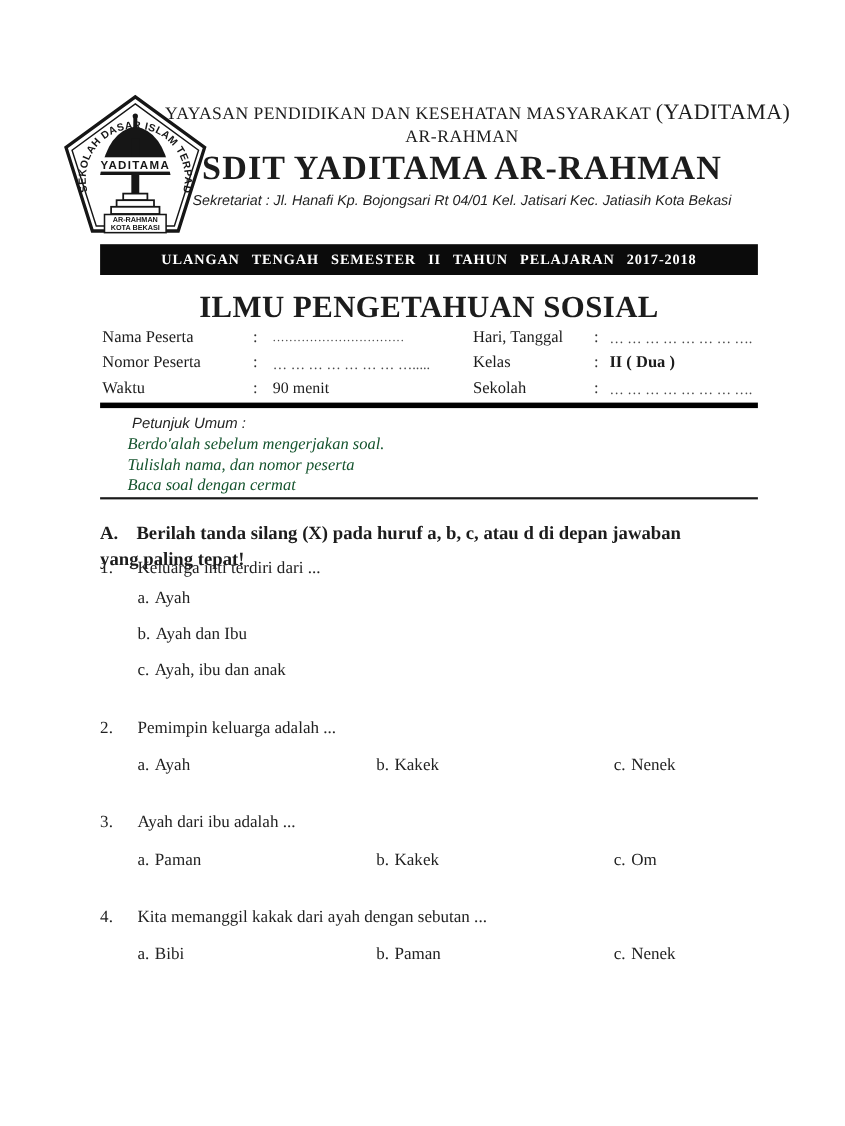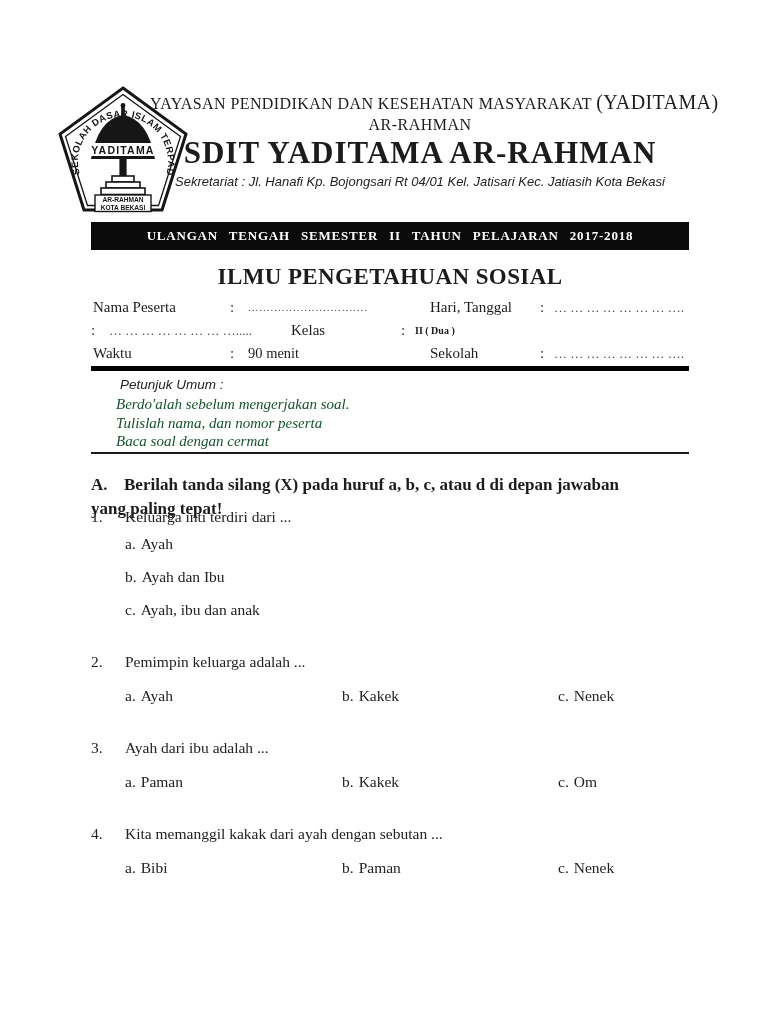--- a/index.html
+++ b/index.html
@@ -20,36 +20,36 @@
   
   .banner {
     position:absolute; left:91px; top:222px; width:598px; height:28px;
     background:#0b0b0b; color:#ffffff; font-weight:bold; font-size:13px;
     line-height:28px; text-align:center; letter-spacing:0.8px; word-spacing:7px;
   }
 
   
   .subject {
     position:absolute; left:91px; top:264px; width:598px; text-align:center;
-    font-size:23px; font-weight:bold; letter-spacing:0.4px;
+    font-size:28px; font-weight:bold; letter-spacing:0.4px;
   }
 
   
   .form { position:absolute; left:91px; top:296px; width:598px; font-size:15px; }
   .form-row { display:flex; height:23px; line-height:23px; }
   .fl-label { width:137px; padding-left:2px; }
   .fl-colon { width:18px; color:#333; }
   .fl-value { width:182px; }
   .fr-label { width:110px; }
   .fr-colon { width:14px; color:#333; }
   .fr-value { flex:1; }
   .v-dots1 { font-size:11px; color:#4a4a4a; letter-spacing:1px; }
   .v-dots2 { font-size:13px; color:#4a4a4a; }
   .v-plain { font-size:14.5px; }
-  .v-bold  { font-size:10px; font-weight:bold; }
+  .v-bold  { font-size:15px; font-weight:bold; }
 
   .rule-thick { position:absolute; left:91px; top:366px; width:598px; height:5px; background:#000; }
   .rule-thin  { position:absolute; left:91px; top:452px; width:598px; height:2px; background:#1a1a1a; }
 
   
   .pet-title {
     position:absolute; left:93px; top:377px;
     font-family:"Liberation Sans", sans-serif; font-style:italic; font-size:13.5px; color:#222;margin-left:27px;
   }
   .pet-items { position:absolute; left:116px; top:395px; font-style:italic; font-size:15px; line-height:18.5px; color:#14532d; }
@@ -120,20 +120,21 @@
   <div class="form">
     <div class="form-row">
       <span class="fl-label">Nama Peserta</span>
       <span class="fl-colon">:</span>
       <span class="fl-value v-dots1">................................</span>
       <span class="fr-label">Hari, Tanggal</span>
       <span class="fr-colon">:</span>
       <span class="fr-value v-dots2">… … … … … … … ….</span>
     </div>
     <div class="form-row">
+      <span class="fl-label">Nomor Peserta</span>
       <span class="fl-colon">:</span>
       <span class="fl-value v-dots2">… … … … … … … ….....‌</span>
       <span class="fr-label">Kelas</span>
       <span class="fr-colon">:</span>
       <span class="fr-value v-bold">II ( Dua )</span>
     </div>
     <div class="form-row">
       <span class="fl-label">Waktu</span>
       <span class="fl-colon">:</span>
       <span class="fl-value v-plain">90 menit</span>

